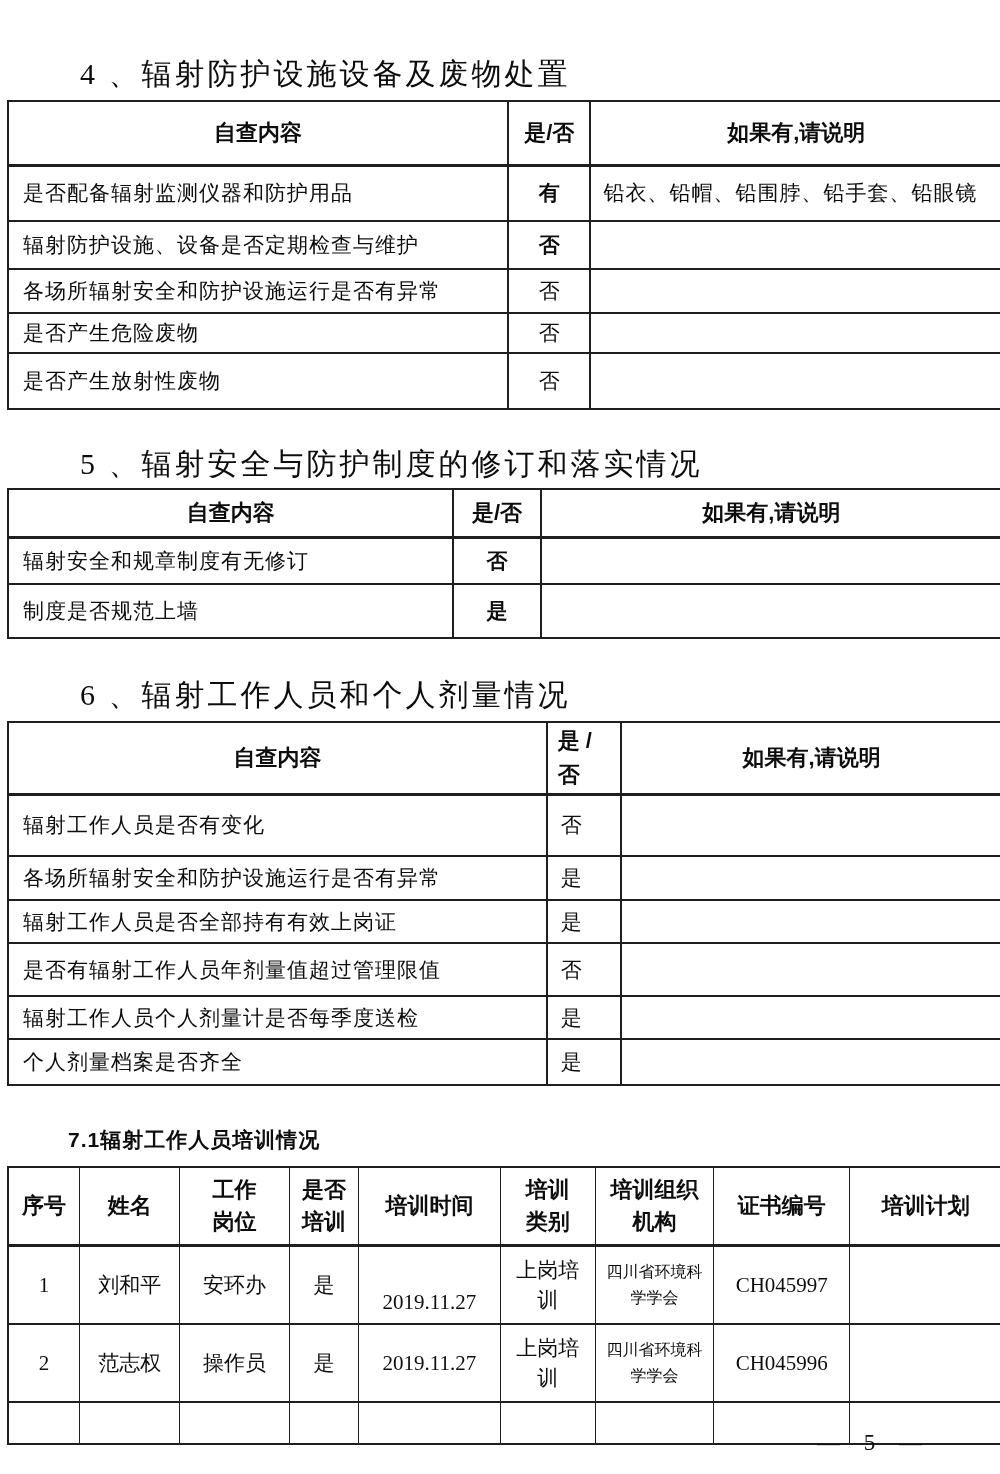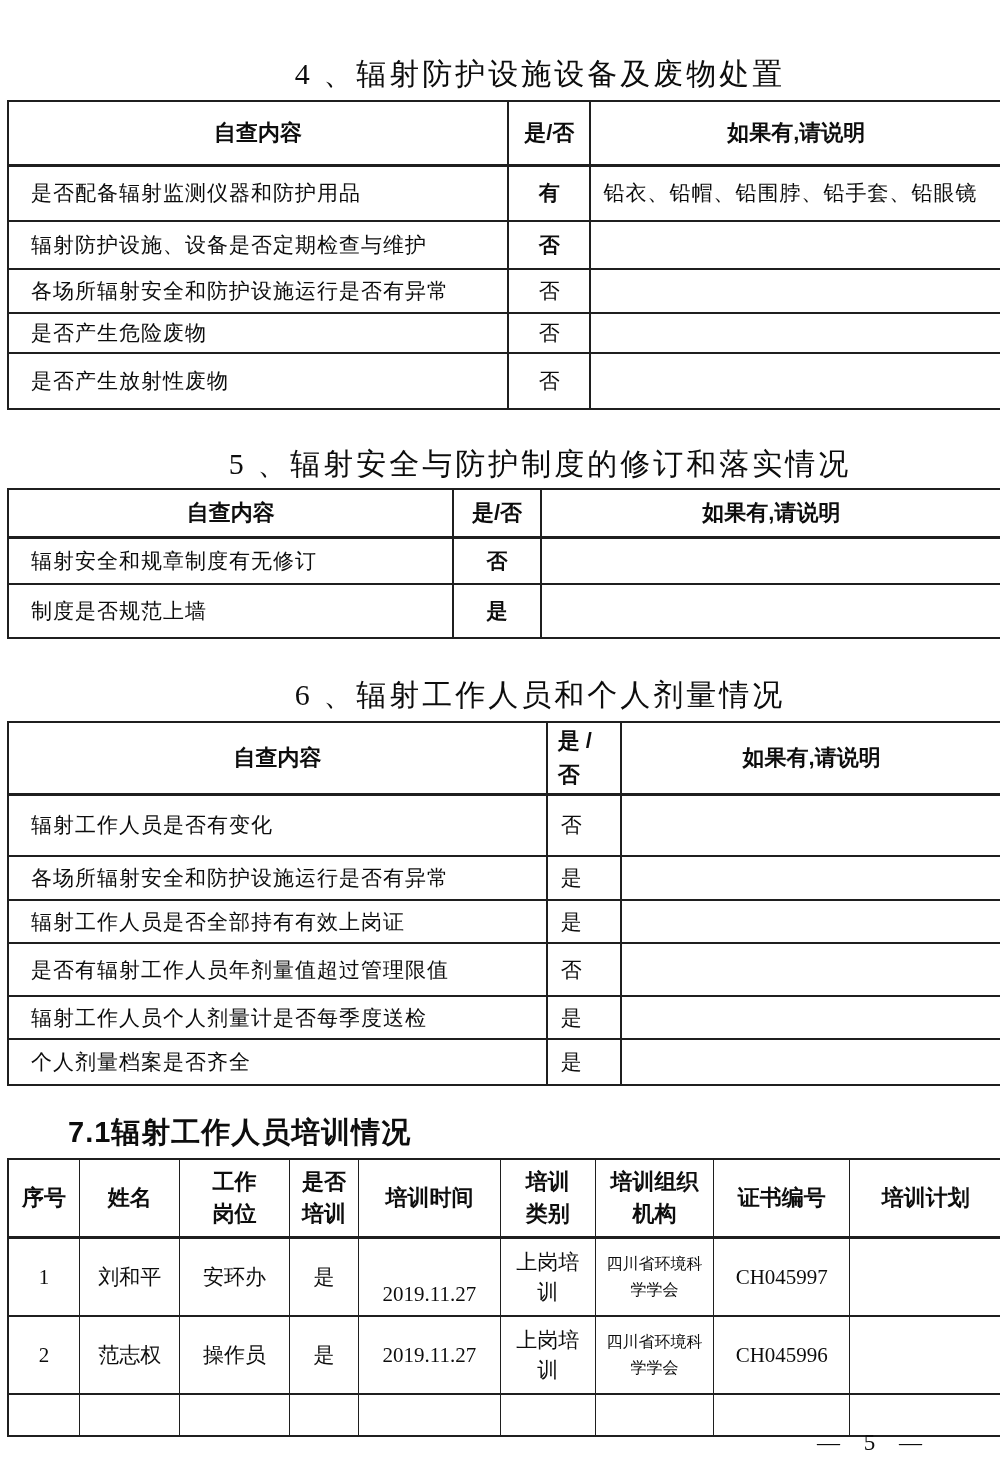--- a/index.html
+++ b/index.html
@@ -16,31 +16,30 @@
     background: #ffffff;
     overflow: hidden;
   }
   
   .sec-title {
     font-size: 30px;
     font-weight: normal;
     margin-left: 80px;
     letter-spacing: 3px;
     line-height: 36px;
-    text-align: center;
   }
   .t4-title { margin-top: 56px; margin-bottom: 8px; }
   .t5-title { margin-top: 36px; margin-bottom: 6px; }
   .t6-title { margin-top: 38px; margin-bottom: 8px; }
   
   .t7-title {
-    font-size: 29px;
+    font-size: 21px;
     font-weight: bold;
     font-family: "Liberation Sans", sans-serif;
-    margin-top: 30px;
+    margin-top: 38px;
     margin-left: 68px;
     margin-bottom: 10px;
     letter-spacing: 1px;
     line-height: 32px;
   }
   table {
     width: 996px;
     margin-left: 7px;
     border-collapse: collapse;
     table-layout: fixed;
@@ -53,21 +52,21 @@
   thead th {
     font-family: "Liberation Sans", sans-serif;
     font-weight: bold;
     font-size: 22px;
     text-align: center;
     border-bottom: 3px solid #1f1f1f;
   }
   .item-cell {
     font-size: 21px;
     text-align: left;
-    padding-left: 22px;
+    padding-left: 14px;
     letter-spacing: 1px;
   }
   .ans-cell {
     font-size: 21px;
     text-align: center;
   }
   .note-cell {
     font-size: 21px;
     text-align: left;
     padding-left: 12px;

